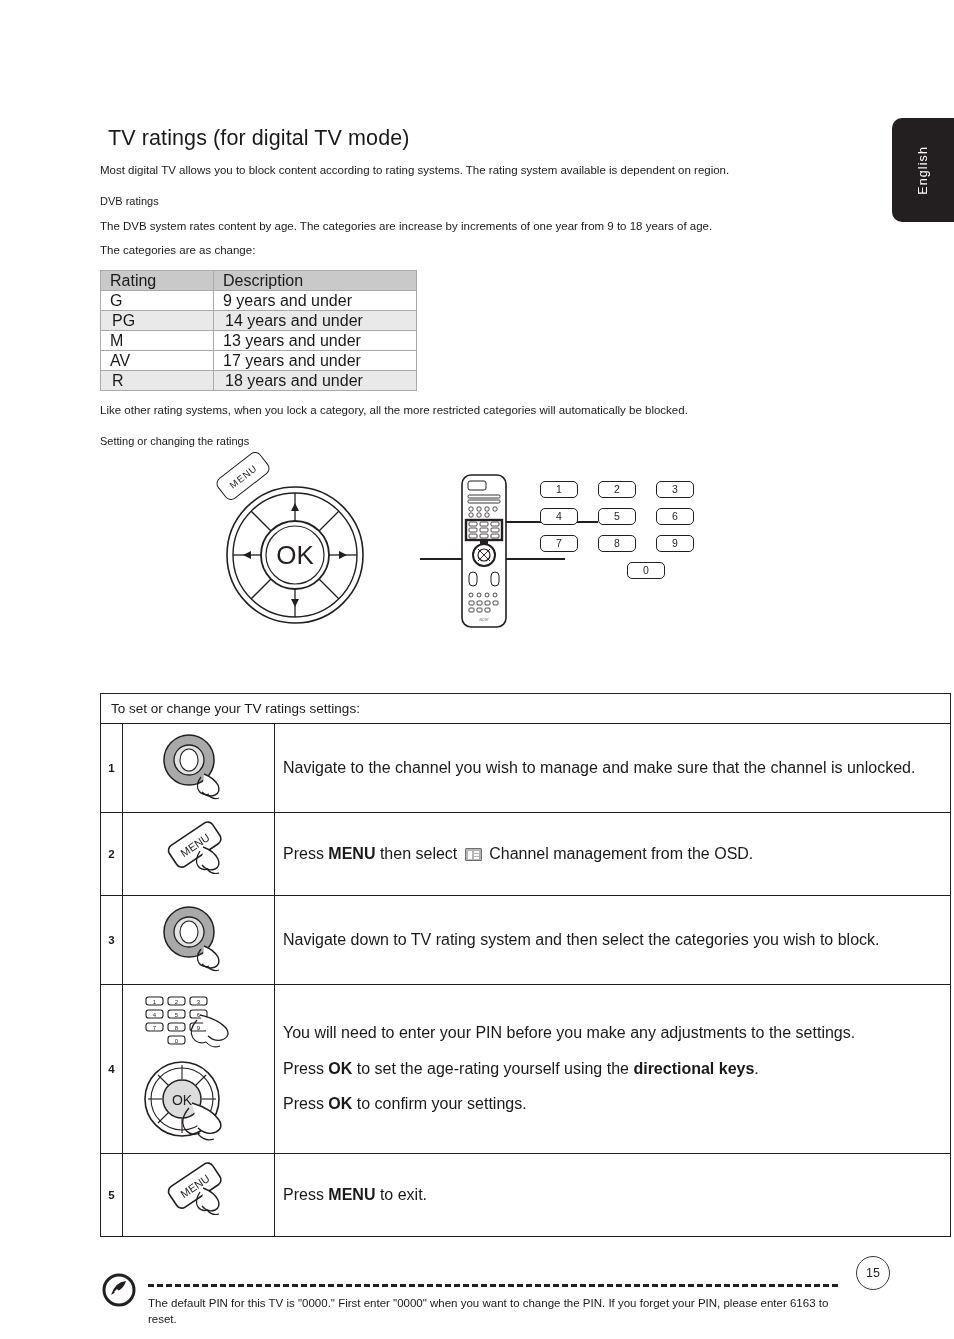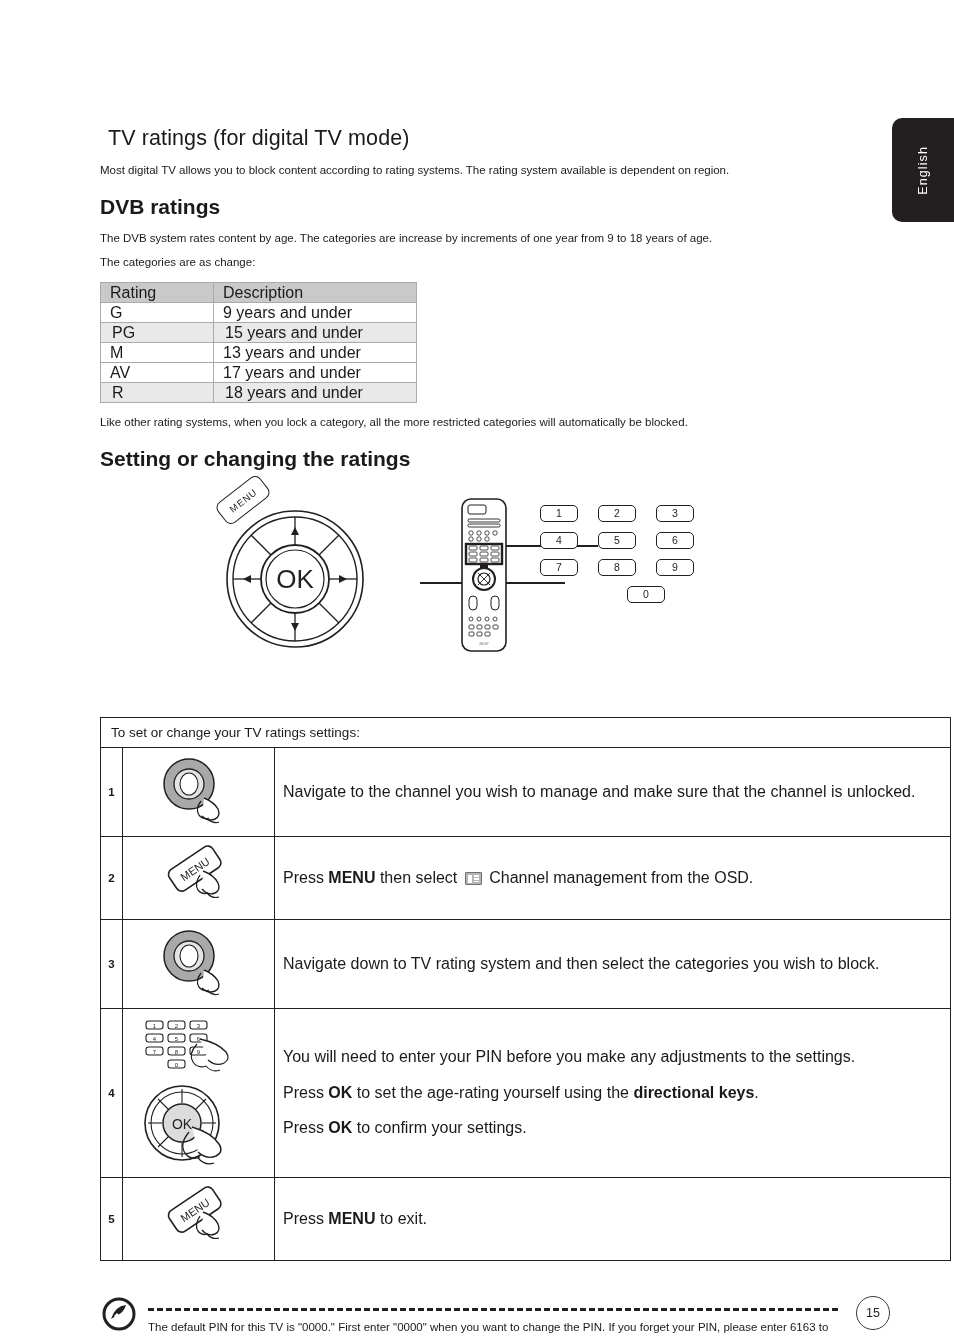--- a/index.html
+++ b/index.html
@@ -28,21 +28,21 @@
   }
 
   
   .page{ position:absolute; left:100px; top:0; width:754px; }
 
   h1.title{
     font-size:21.5px; font-weight:400; color:#1a1a1a;
     margin:8px; padding-top:118px; letter-spacing:0.1px;
   }
   h2.sub{
-    font-size:21px; font-weight:700; color:#1a1a1a;
+    font-size:11px; font-weight:400; color:#1a1a1a;
     margin:16px 0 0 0;
   }
   p.body{ font-size:11.5px; line-height:1.45; margin:11px 0 0 0; }
   p.tight{ margin-top:8px; }
 
   
   table.ratings{
     border-collapse:collapse; margin-top:11px;
     width:317px; border:1px solid #231f20;
     table-layout:fixed;
@@ -133,21 +133,21 @@
     position:absolute; left:48px; top:13px; width:690px; height:0;
     border-top:3px dashed #231f20;
   }
   .note .ntext{
     position:absolute; left:48px; top:24px; width:700px;
     font-size:11.5px; line-height:1.45;
   }
 
   
   .pageno{
-    position:absolute; left:856px; top:1296px;
+    position:absolute; left:856px; top:1256px;
     width:34px; height:34px; border:1.3px solid #3a3a3a; border-radius:50%;
     display:flex; align-items:center; justify-content:center;
     font-size:12.5px; color:#231f20;
   }
 </style>
 </head>
 <body>
 
 <div class="lang-tab">
   <span>English</span>
@@ -173,21 +173,21 @@
         <th>Description</th>
       </tr>
     </thead>
     <tbody>
       <tr>
         <td>G</td>
         <td>9 years and under</td>
       </tr>
       <tr class="alt">
         <td>PG</td>
-        <td>15 years and under</td>
+        <td>14 years and under</td>
       </tr>
       <tr>
         <td>M</td>
         <td>13 years and under</td>
       </tr>
       <tr>
         <td>AV</td>
         <td>17 years and under</td>
       </tr>
       <tr class="alt">

